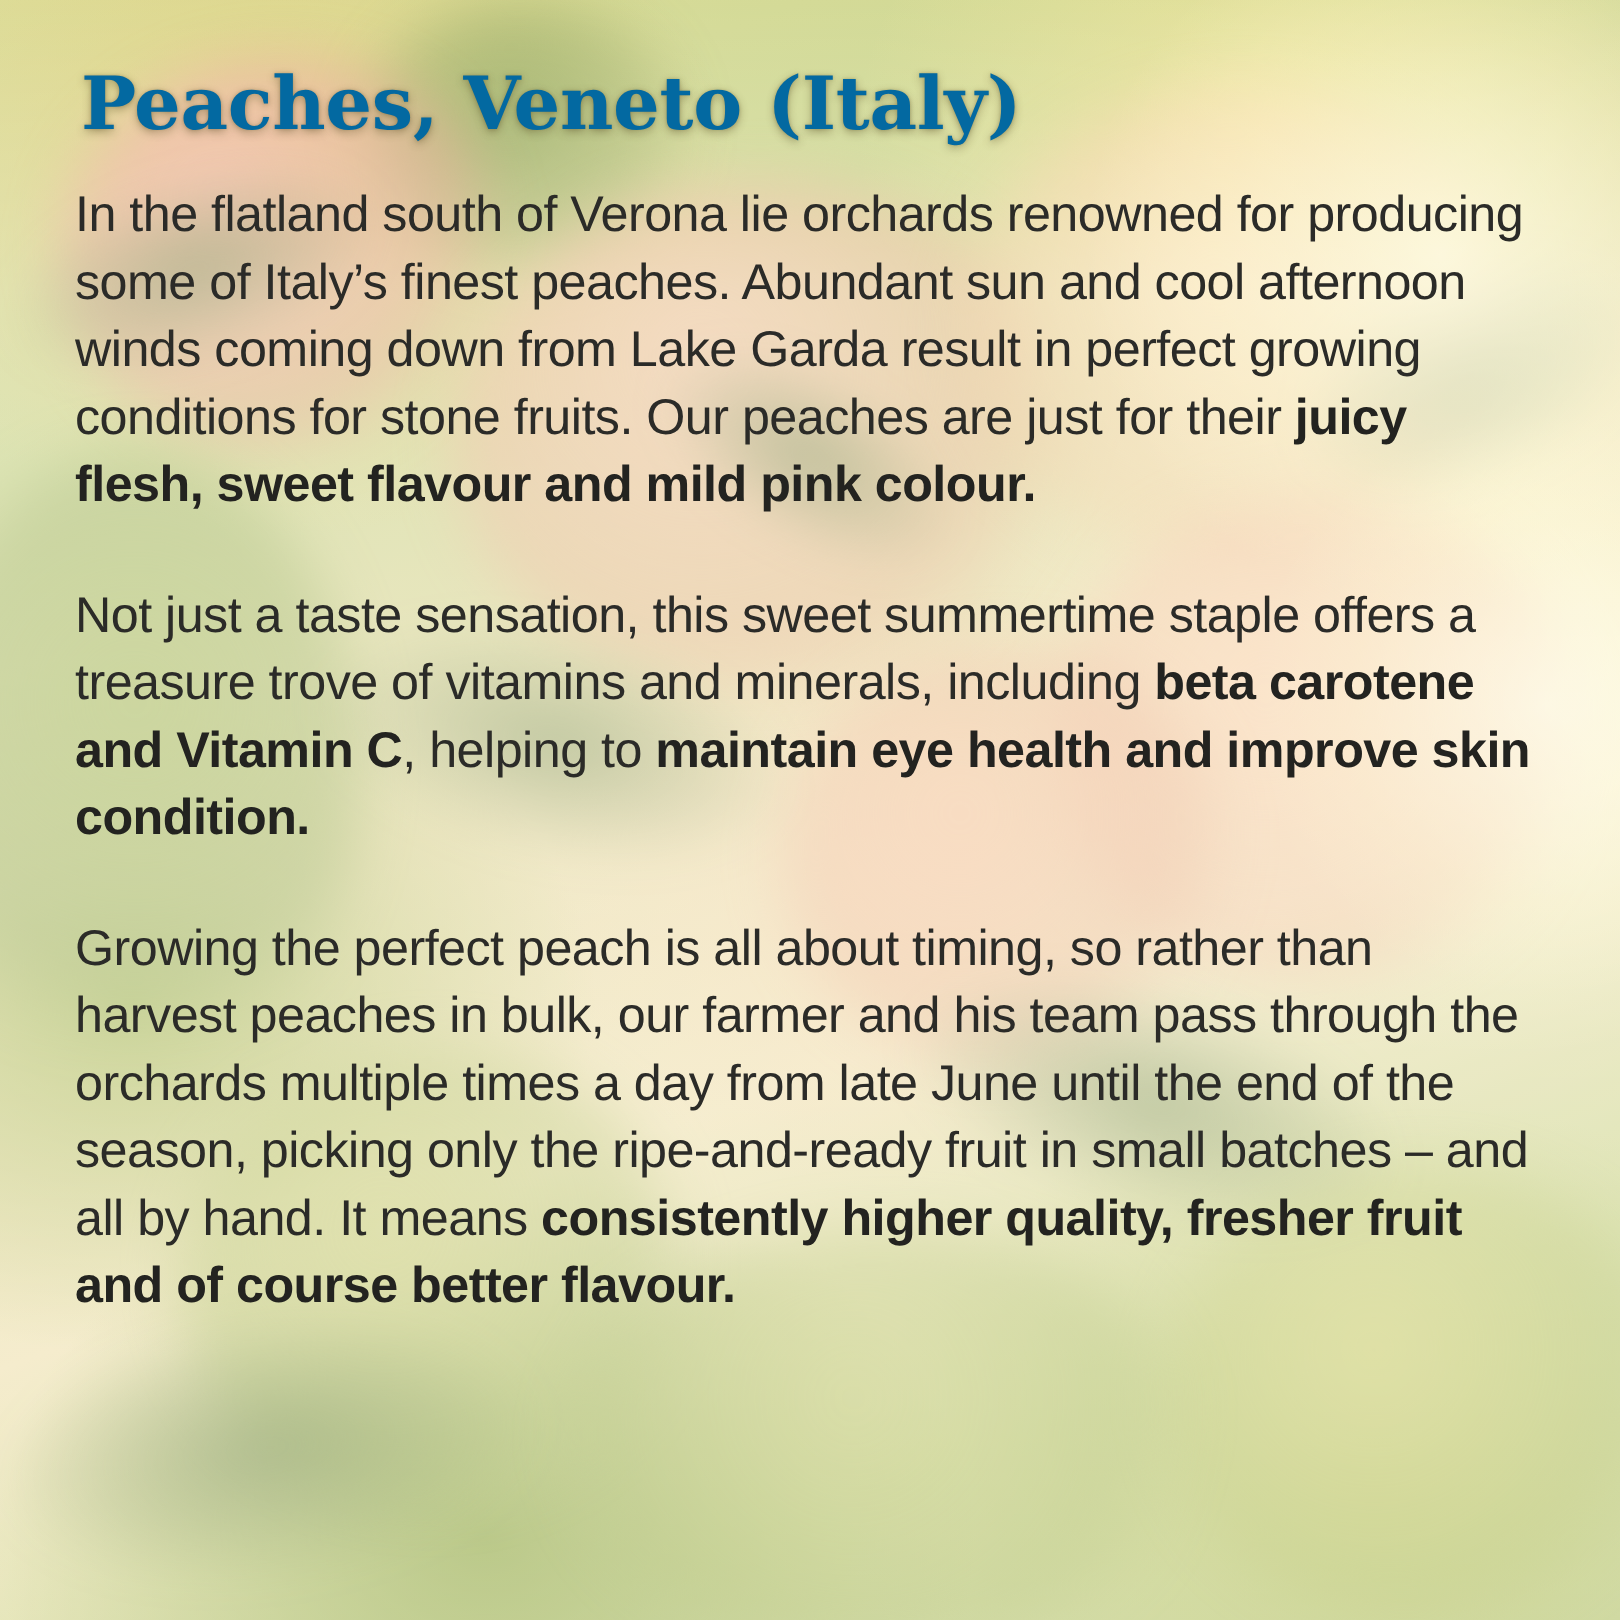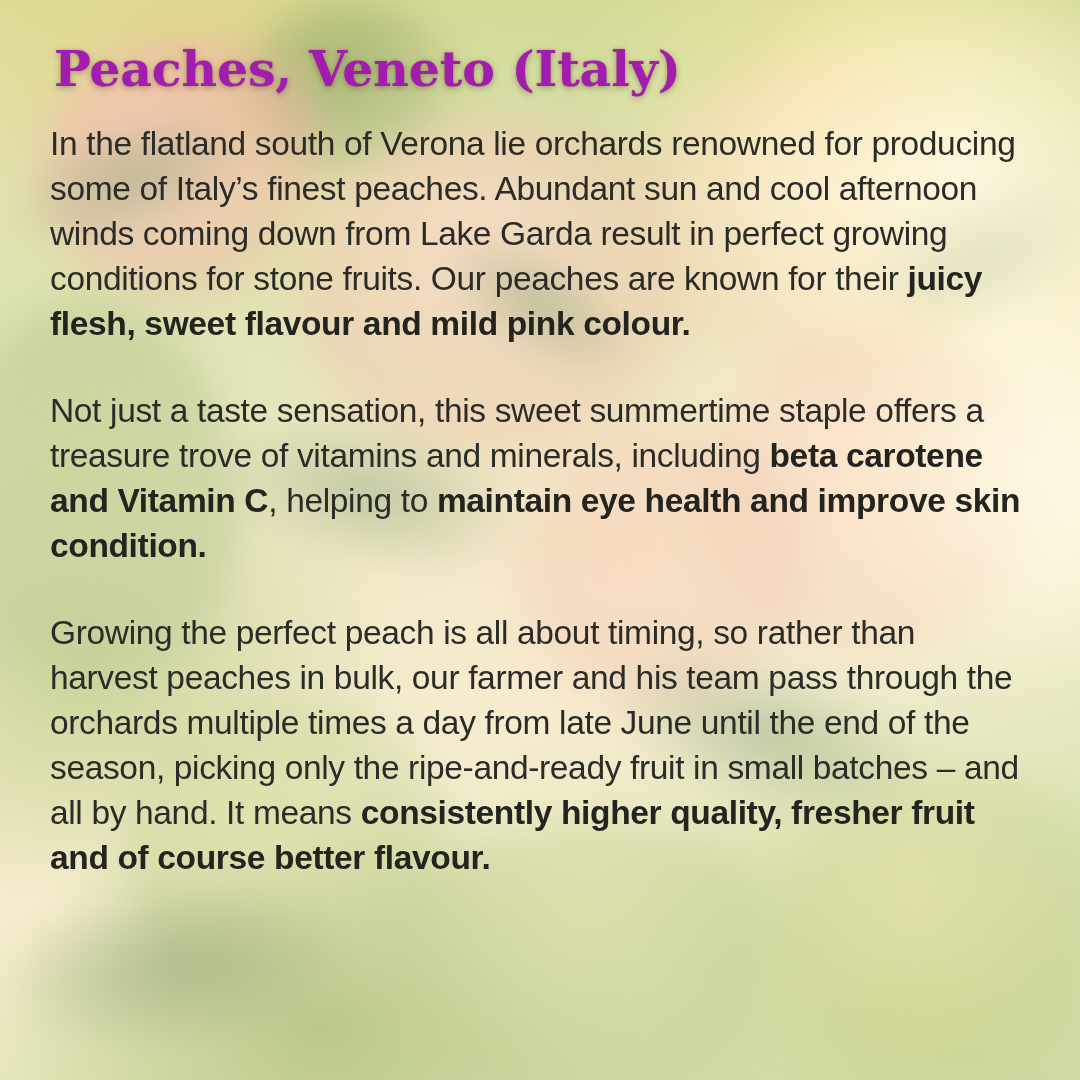--- a/index.html
+++ b/index.html
@@ -93,21 +93,21 @@
     height: 1080px;
     padding: 44px 56px 0 50px;
     box-sizing: border-box;
   }
 
   .title {
     font-family: "DejaVu Serif", "Liberation Serif", serif;
     font-weight: bold;
     font-size: 49px;
     line-height: 1.05;
-    color: #a21caf;
+    color: #0369a1;
     letter-spacing: -0.2px;
     text-shadow:
       0 2px 6px rgba(90,80,40,0.45),
       0 0 2px rgba(120,100,50,0.35);
     margin: 0 0 26px 4px;
     white-space: nowrap;
   }
 
   .body-text p {
     font-family: "Liberation Sans", sans-serif;
@@ -146,19 +146,19 @@
     <div class="leaf l4"></div>
     <div class="leaf l5"></div>
     <div class="leaf l6"></div>
   </div>
   <div class="bg-layer sun-glow"></div>
   <div class="bg-layer veil"></div>
 
   <div class="content">
     <h1 class="title">Peaches, Veneto (Italy)</h1>
     <div class="body-text">
-        <p><span>In the flatland south of Verona lie orchards renowned for producing some of Italy’s finest peaches. Abundant sun and cool afternoon winds coming down from Lake Garda result in perfect growing conditions for stone fruits. Our peaches are known for their </span><b>juicy flesh, sweet flavour and mild pink colour.</b></p>
+        <p><span>In the flatland south of Verona lie orchards renowned for producing some of Italy’s finest peaches. Abundant sun and cool afternoon winds coming down from Lake Garda result in perfect growing conditions for stone fruits. Our peaches are just for their </span><b>juicy flesh, sweet flavour and mild pink colour.</b></p>
         <p><span>Not just a taste sensation, this sweet summertime staple offers a treasure trove of vitamins and minerals, including </span><b>beta carotene and Vitamin C</b><span>, helping to </span><b>maintain eye health and improve skin condition.</b></p>
         <p><span>Growing the perfect peach is all about timing, so rather than harvest peaches in bulk, our farmer and his team pass through the orchards multiple times a day from late June until the end of the season, picking only the ripe-and-ready fruit in small batches – and all by hand. It means </span><b>consistently higher quality, fresher fruit and of course better flavour.</b></p>
       </div>
   </div>
 
 </div>
 
 </body></html>

